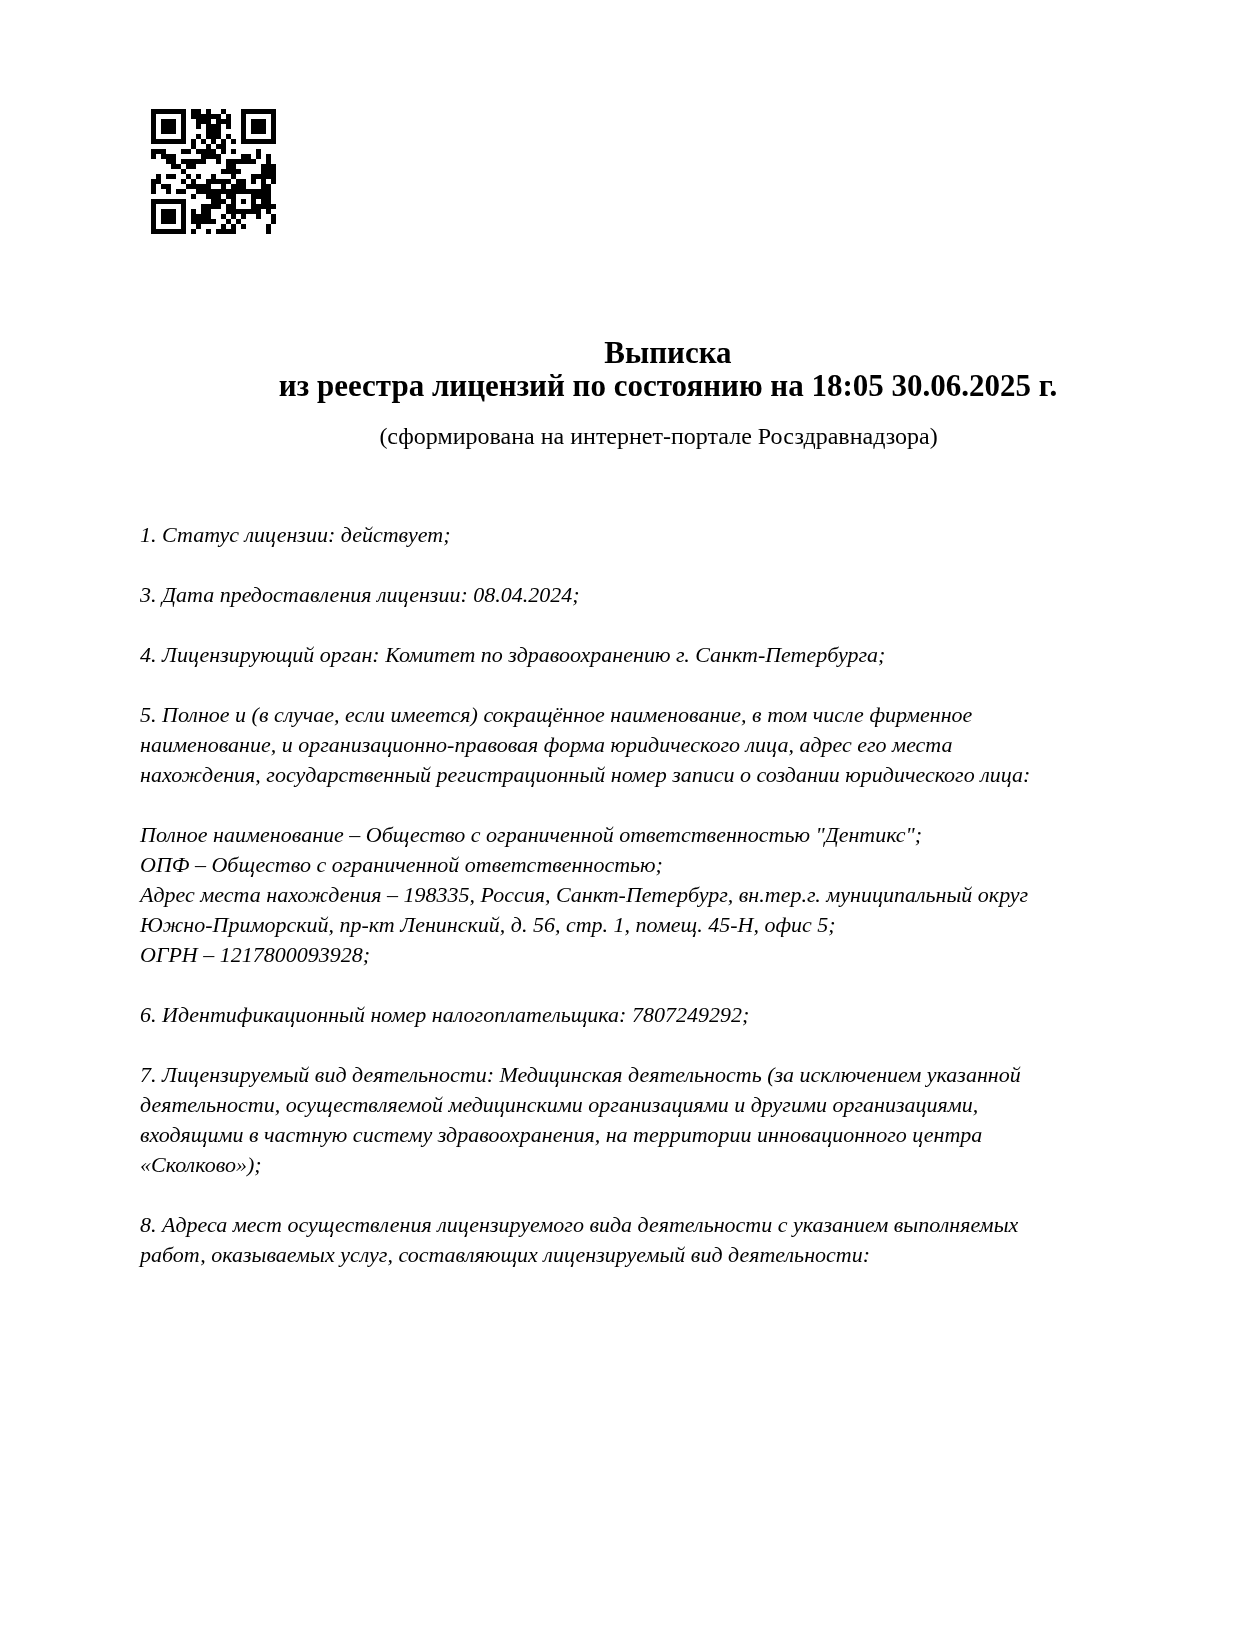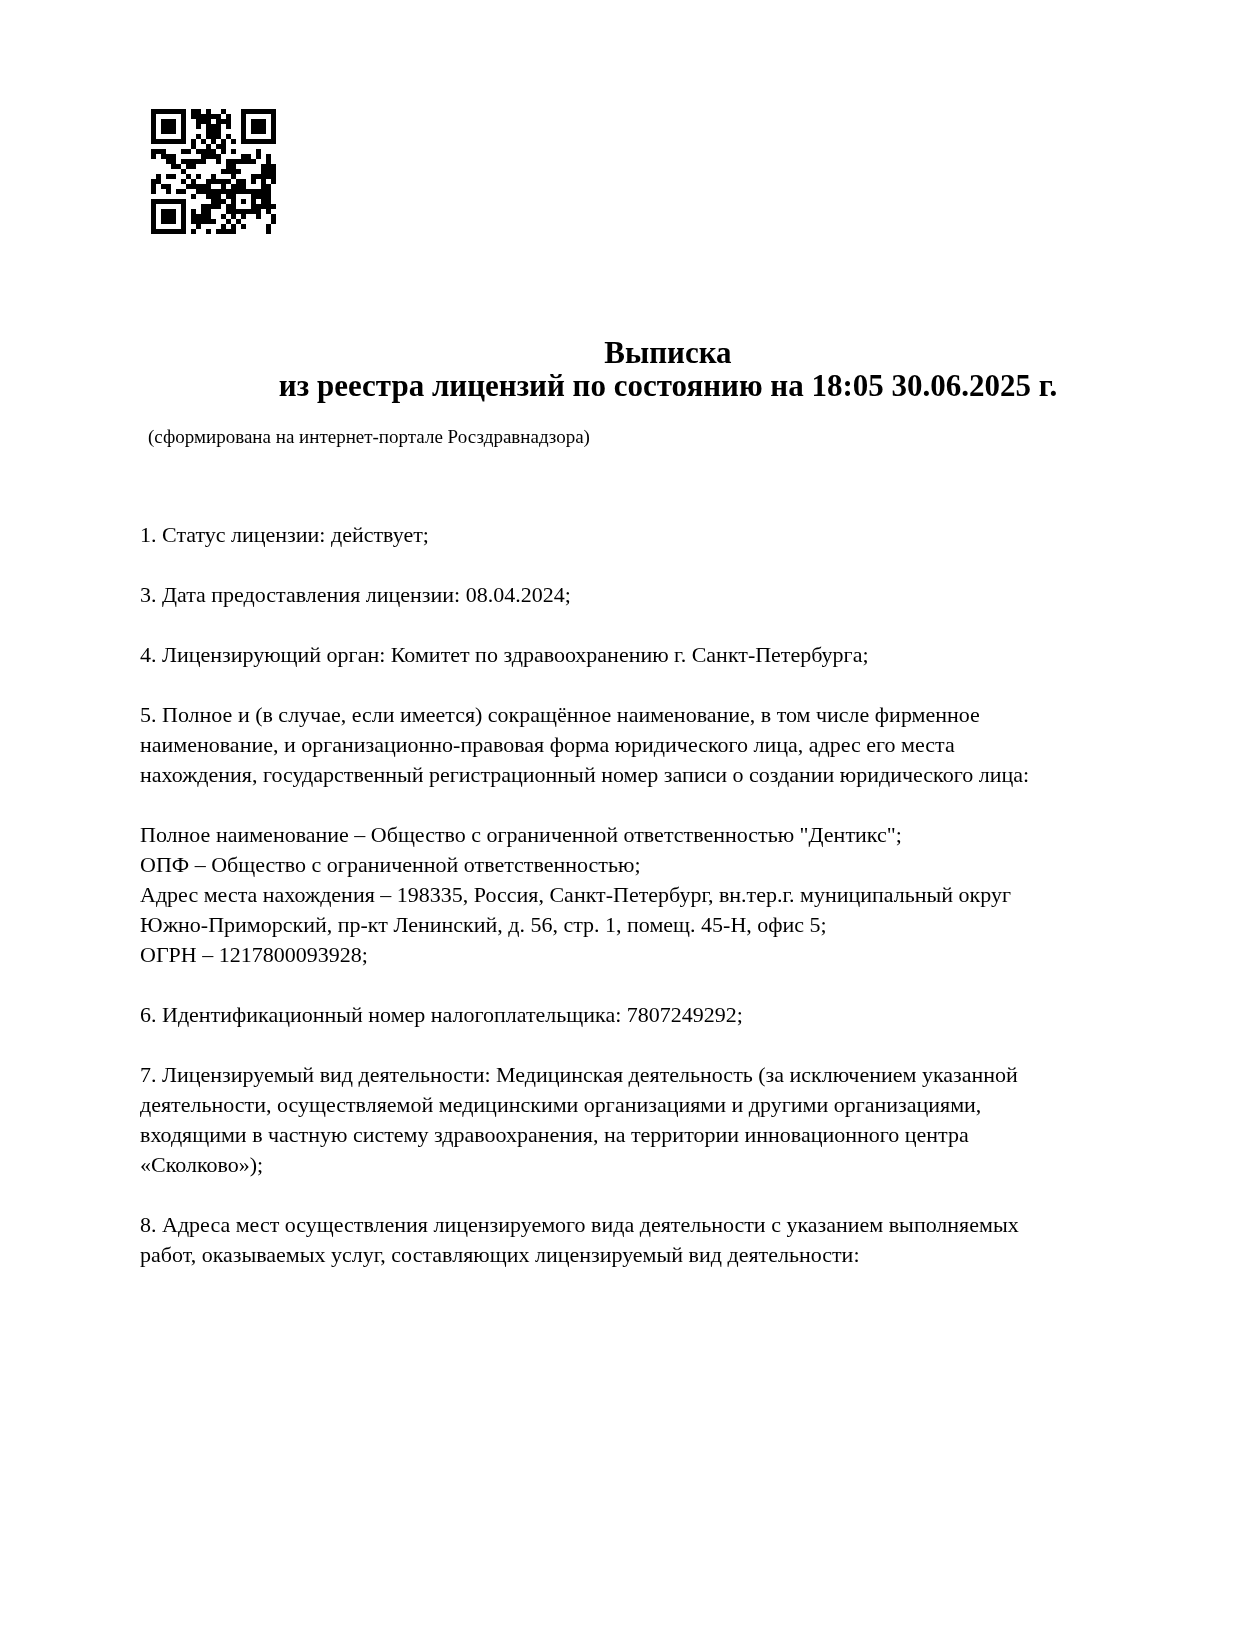--- a/index.html
+++ b/index.html
@@ -31,37 +31,38 @@
     text-align: center;
     font-weight: bold;
     font-size: 31px;
     line-height: 33px;
     white-space: nowrap;
     padding-left: 48px;
   }
   .subtitle {
     position: absolute;
     top: 424px;
-    left: 148px;
+    left: 136px;
     width: 1045px;
-    text-align: left;
-    font-size: 19px;
+    text-align: center;
+    font-size: 24px;
     line-height: 25px;
     white-space: nowrap;
   }
   .doc-body {
     position: absolute;
     top: 520px;
     left: 140px;
     width: 1060px;
     font-size: 22px;
     line-height: 30px;
   }
   .para {
     margin: 0 0 30px 0;
+    font-style: italic;
   }
   .line {
     white-space: nowrap;
   }
 </style>
 </head>
 <body>
 
 <div class="page">
 

